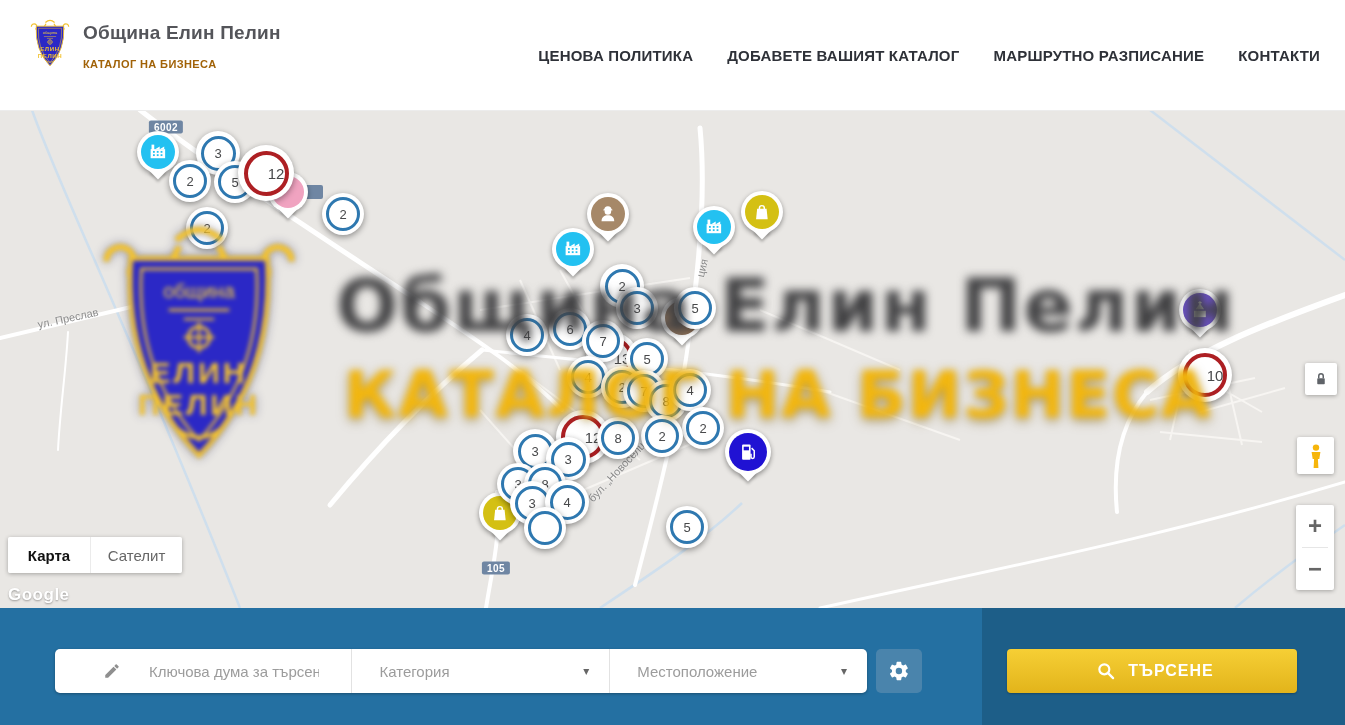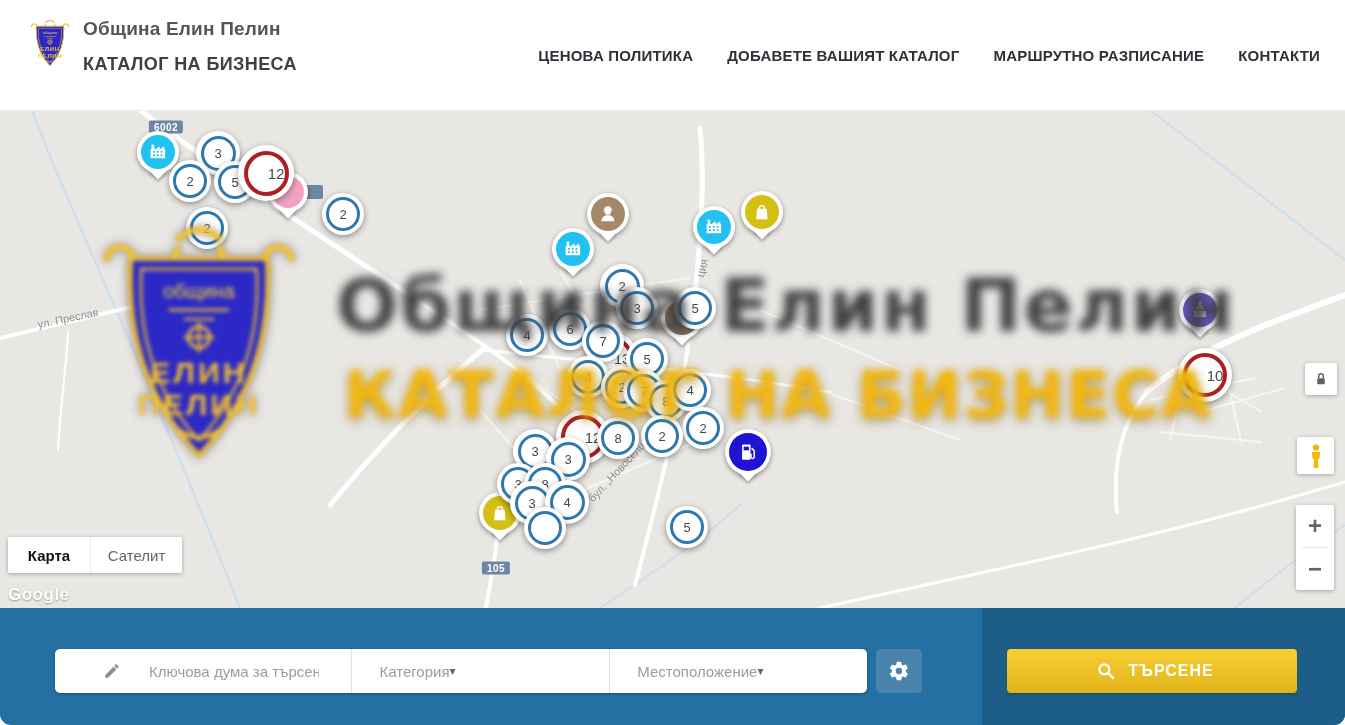--- a/index.html
+++ b/index.html
@@ -1,21 +1,21 @@
 <!DOCTYPE html>
 <html><head>
 <meta charset="utf-8">
 <style>
   html,body{margin:0;padding:0;background:#fff;font-family:"Liberation Sans",sans-serif;}
-  .app{position:relative;width:1345px;height:725px;overflow:hidden;user-select:none;border-radius:11px;}
+  .app{position:relative;width:1345px;height:725px;overflow:hidden;user-select:none;}
   
   .header{position:absolute;left:0;top:0;width:1345px;height:110px;background:#fff;border-bottom:1px solid #ececec;z-index:30;}
   .brand{position:absolute;left:27px;top:17px;display:flex;align-items:center;gap:10px;cursor:pointer;}
   .brand-title{font-size:19px;font-weight:700;color:#54555a;letter-spacing:.2px;}
-  .brand-sub{font-size:18px;font-weight:700;color:#404040;letter-spacing:.4px;margin-top:14px;}
+  .brand-sub{font-size:11px;font-weight:700;color:#a16207;letter-spacing:.4px;margin-top:14px;}
   .nav{position:absolute;right:25px;top:0;height:110px;display:flex;align-items:center;gap:34px;}
   .nav-item{font-size:15px;font-weight:700;color:#2e3138;letter-spacing:.2px;cursor:pointer;text-decoration:none;}
   
   .map{position:absolute;left:0;top:110px;width:1345px;height:498px;background:#e9e7e4;overflow:hidden;cursor:grab;}
   .roads{position:absolute;left:0;top:0;z-index:1;}
   .street{position:absolute;z-index:2;font-size:11px;color:#8a8a8a;white-space:nowrap;text-shadow:0 0 2px #fff;}
   .rshield{position:absolute;z-index:2;background:#6f86a3;color:#fff;font-size:10px;font-weight:700;padding:1px 5px;border-radius:2px;letter-spacing:.5px;}
   
   .pin{position:absolute;z-index:3;border-radius:50%;background:#fff;box-shadow:0 2px 5px rgba(0,0,0,.4);cursor:pointer;}
   .pin::after{content:"";position:absolute;left:50%;bottom:-4px;width:12px;height:12px;background:#fff;transform:translateX(-50%) rotate(45deg);box-shadow:2px 2px 3px rgba(0,0,0,.25);z-index:-1;}
@@ -45,21 +45,21 @@
   .zbtn{flex:1;display:flex;align-items:center;justify-content:center;font-size:24px;font-weight:700;color:#666;cursor:pointer;}
   .zdiv{height:1px;background:#e6e6e6;margin:0 6px;}
   
   .searchbar{position:absolute;left:0;top:608px;width:1345px;height:117px;background:#2470a2;z-index:20;}
   .panel-right{position:absolute;left:982px;top:0;width:363px;height:117px;background:#1d5e88;}
   .fields{position:absolute;left:55px;top:41px;width:812px;height:44px;background:#fff;border-radius:5px;box-shadow:0 1px 3px rgba(0,0,0,.3);display:flex;align-items:stretch;}
   .field{display:flex;align-items:center;}
   .f-key{width:302px;padding-left:48px;gap:26px;}
   .f-key input{border:0;outline:0;font-size:15px;color:#555;width:170px;font-family:"Liberation Sans",sans-serif;background:transparent;}
   .f-key input::placeholder{color:#9c9c9c;}
-  .f-sel{width:255px;border-left:1px solid #e2e2e2;padding:0 20px 0 27px;justify-content:flex-start;font-size:15px;color:#9c9c9c;cursor:pointer;}
+  .f-sel{width:255px;border-left:1px solid #e2e2e2;padding:0 20px 0 27px;justify-content:space-between;font-size:15px;color:#9c9c9c;cursor:pointer;}
   .arr{font-size:12px;color:#666;}
   .gearbtn{position:absolute;left:876px;top:41px;width:46px;height:44px;background:#4a84ac;border:0;border-radius:5px;display:flex;align-items:center;justify-content:center;cursor:pointer;}
   .searchbtn{position:absolute;left:1007px;top:41px;width:290px;height:44px;border:0;border-radius:4px;background:linear-gradient(#f6cf35,#e2b41b);display:flex;align-items:center;justify-content:center;gap:12px;cursor:pointer;box-shadow:0 1px 2px rgba(0,0,0,.25);padding-left:12px;}
   .searchbtn span{color:#fff;font-size:16px;font-weight:700;letter-spacing:1px;font-family:"Liberation Sans",sans-serif;}
   .shield-sm{width:46px;height:58px;}
   .shield-lg{width:228px;height:288px;}
 </style>
 </head>
 <body>
 

